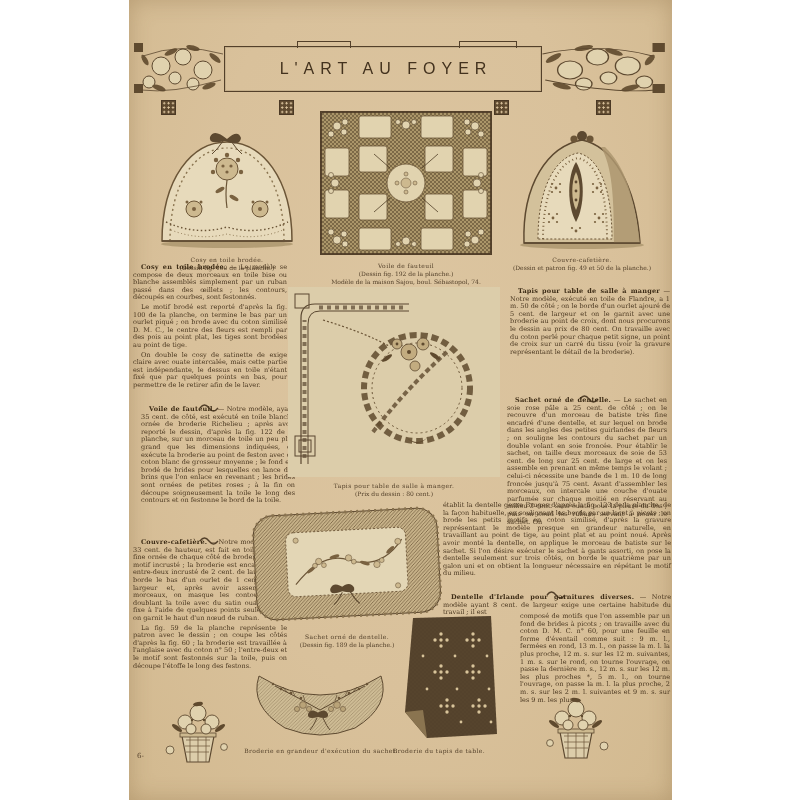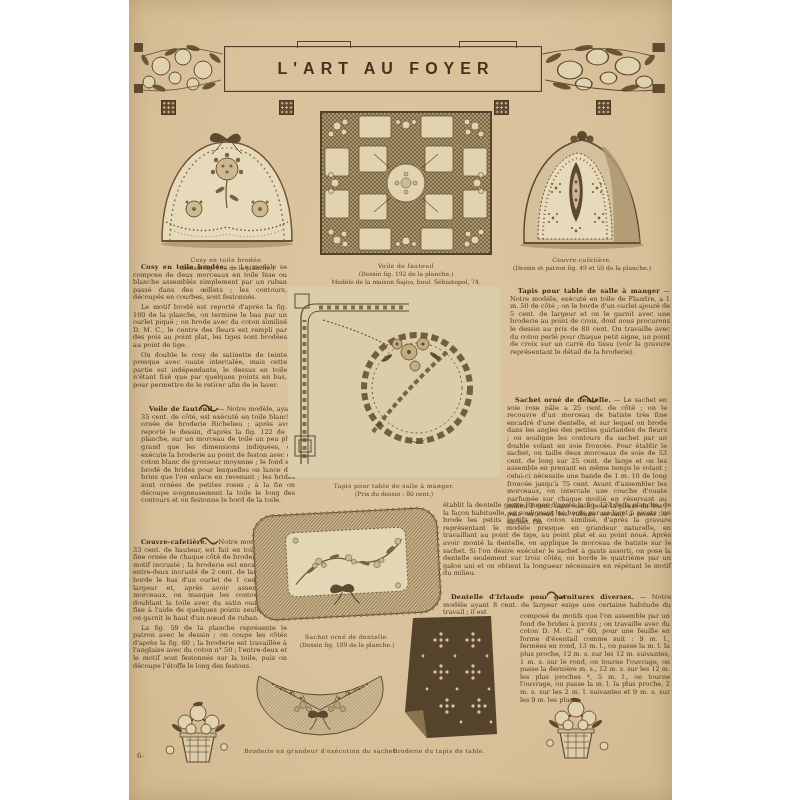--- a/index.html
+++ b/index.html
@@ -5,21 +5,21 @@
   html,body{margin:0;padding:0;background:#fff;}
   .canvas{position:relative;width:800px;height:800px;background:#ffffff;overflow:hidden;
           font-family:"DejaVu Serif", serif;color:#4a3621;}
   .paper{position:absolute;left:129px;top:0;width:543px;height:800px;
          background:radial-gradient(ellipse at 50% 40%, #dcc5a0 0%, #d9c19b 55%, #d2b98f 100%);
          box-shadow:inset 0 0 22px rgba(110,80,40,.28);}
   .abs{position:absolute;}
   
   .masthead{border:1.3px solid #53402a;box-shadow:inset 0 0 0 1px rgba(83,64,42,.15);
             display:flex;align-items:center;justify-content:center;}
-  .masthead h1{margin:0;font-family:"Liberation Sans", sans-serif;font-weight:700;
+  .masthead h1{margin:0;font-family:"Liberation Sans", sans-serif;font-weight:400;
                font-size:16px;letter-spacing:6px;color:#43321e;padding-left:6px;white-space:nowrap;}
   .tab{position:absolute;height:6px;border:1.2px solid #53402a;border-bottom:none;background:#d9c19b;}
   
   .sq{width:13px;height:13px;background:#5f4a2f;
       background-image:radial-gradient(#d9c19b 1px, transparent 1.2px);
       background-size:4.4px 4.4px;border:1px solid #4a3824;}
   
   .sec{font-size:6.5px;line-height:1.17;text-align:justify;color:#49361f;}
   .sec p{margin:0 0 2px 0;text-indent:8px;}
   .lead{font-weight:bold;color:#3e2d17;letter-spacing:.2px;}
@@ -279,21 +279,21 @@
       <path d="M23,117 h116" stroke="#5d4930" stroke-width="1.3"></path>
     </svg>
     <div class="abs cap" style="left:366px;top:256px;width:174px">
       <div class="c1">Couvre-cafetière.</div>
       <div>(Dessin et patron fig. 49 et 50 de la planche.)</div>
     </div>
 
     <div class="abs sec" style="left:4px;top:264px;width:154px">
       <p><b class="lead">Cosy en toile brodée.</b> <span>— Le modèle se compose de deux morceaux en toile bise ou blanche assemblés simplement par un ruban passé dans des œillets ; les contours, découpés en courbes, sont festonnés.</span></p>
       <p>Le motif brodé est reporté d'après la fig. 100 de la planche, on termine le bas par un ourlet piqué ; on brode avec du coton similisé D. M. C., le centre des fleurs est rempli par des pois au point plat, les tiges sont brodées au point de tige.</p>
-      <p>On double le cosy de satinette de teinte presque avec ouate intercalée, mais cette partie est indépendante, le dessus en toile n'étant fixé que par quelques points en bas, pour permettre de le retirer afin de le laver.</p>
+      <p>On double le cosy de satinette de exige claire avec ouate intercalée, mais cette partie est indépendante, le dessus en toile n'étant fixé que par quelques points en bas, pour permettre de le retirer afin de le laver.</p>
     </div>
     <div class="abs divider" style="left:4px;top:397px;width:154px">
       <svg width="24" height="8" viewBox="0 0 24 8" style="display:inline-block">
         <path d="M2,4 c3,-4 6,-4 9,0 c3,4 6,4 9,0" stroke="#53402a" fill="none" stroke-width="1.3"></path>
       </svg>
     </div>
     <div class="abs sec" style="left:12px;top:406px;width:154px">
       <p><b class="lead">Voile de fauteuil.</b> <span>— Notre modèle, ayant 35 cent. de côté, est exécuté en toile blanche ornée de broderie Richelieu ; après avoir reporté le dessin, d'après la fig. 122 de la planche, sur un morceau de toile un peu plus grand que les dimensions indiquées, on exécute la broderie au point de feston avec du coton blanc de grosseur moyenne ; le fond est brodé de brides pour lesquelles on lance des brins que l'on enlace en revenant ; les brides sont ornées de petites roses ; à la fin on découpe soigneusement la toile le long des contours et on festonne le bord de la toile.</span></p>
     </div>
     <div class="abs divider" style="left:4px;top:530px;width:154px">

